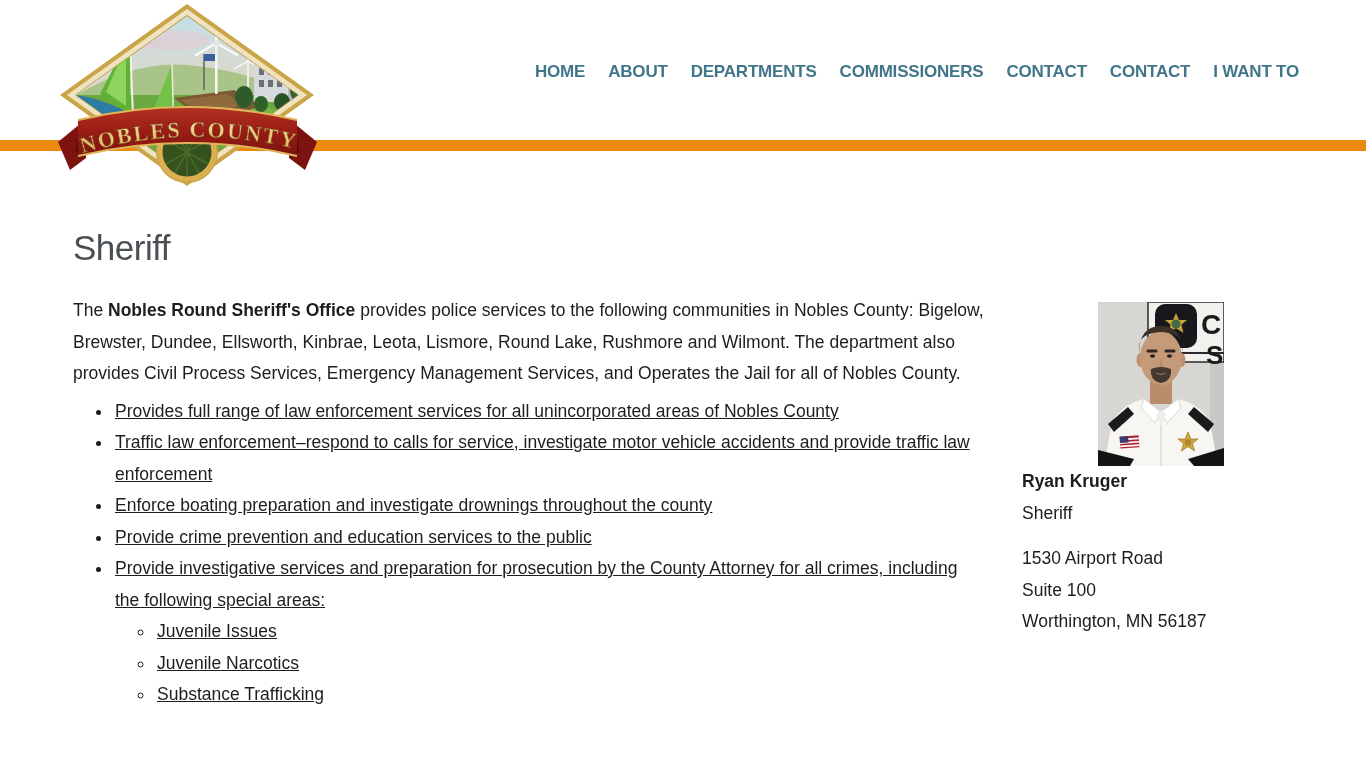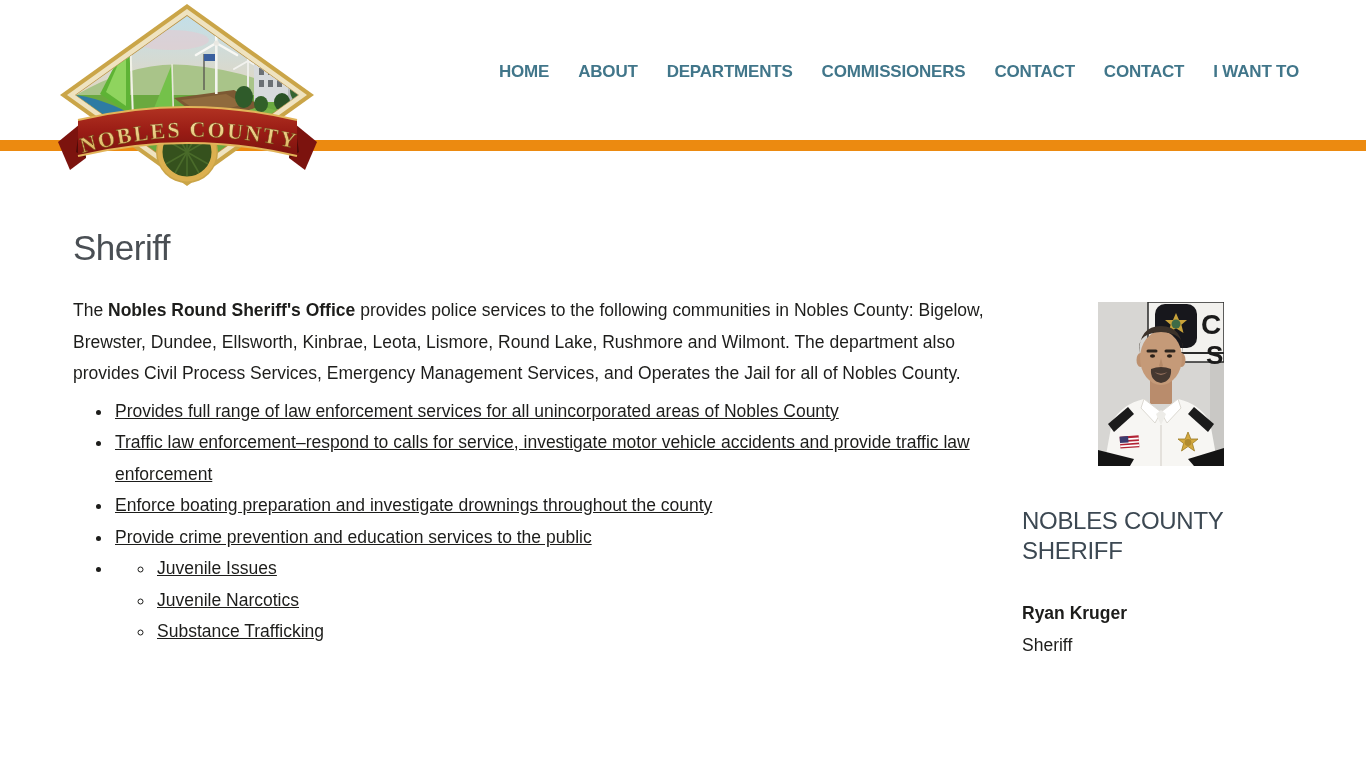--- a/index.html
+++ b/index.html
@@ -14,21 +14,21 @@
   html,body{margin:0;padding:0;}
   body{
     width:1366px;height:768px;overflow:hidden;background:#fff;
     font-family:"Liberation Sans","DejaVu Sans",sans-serif;
     color:var(--text);
   }
   
   .header{position:relative;height:140px;background:#fff;}
   .orange-bar{height:11px;background:var(--orange);}
   .logo{position:absolute;left:56px;top:2px;width:263px;height:188px;z-index:20;cursor:pointer;}
-  .nav{position:absolute;right:67px;top:62px;display:flex;gap:29px;align-items:flex-end;}
+  .nav{position:absolute;right:67px;top:62px;display:flex;gap:23px;align-items:flex-end;}
   .nav a{
     text-decoration:none;color:var(--nav_link);
     font-size:17px;font-weight:600;letter-spacing:-0.2px;
     white-space:nowrap;cursor:pointer;
   }
   
   .main{display:flex;padding:0 66px 0 73px;}
   .col-left{width:912px;padding-top:76px;}
   .col-right{width:278px;margin-left:auto;padding-top:151px;}
   
@@ -187,20 +187,21 @@
 
     <p class="intro"><span>The </span><b>Nobles Round Sheriff's Office</b><span> provides police services to the following communities in Nobles County: Bigelow, Brewster, Dundee, Ellsworth, Kinbrae, Leota, Lismore, Round Lake, Rushmore and Wilmont. The department also provides Civil Process Services, Emergency Management Services, and Operates the Jail for all of Nobles County.</span></p>
 
 
     <ul class="svc">
       <li>Provides full range of law enforcement services for all unincorporated areas of Nobles County</li>
       <li>Traffic law enforcement–respond to calls for service, investigate motor vehicle accidents and provide traffic law enforcement</li>
       <li>Enforce boating preparation and investigate drownings throughout the county</li>
       <li>Provide crime prevention and education services to the public</li>
       <li>
+        <span>Provide investigative services and preparation for prosecution by the County Attorney for all crimes, including the following special areas:</span>
         <ul>
           <li>Juvenile Issues</li>
           <li>Juvenile Narcotics</li>
           <li>Substance Trafficking</li>
         </ul>
       </li>
     </ul>
   </div>
 
   <div class="col-right">
@@ -246,22 +247,26 @@
         <rect x="22" y="134" width="8.5" height="6.4" fill="#3c3b6e"></rect>
       </g>
 
       <polygon points="90,130 92.8,137 100,137 94.4,141.5 96.5,149 90,144.5 83.5,149 85.6,141.5 80,137 87.2,137" fill="#d4a93f" stroke="#9a7a22" stroke-width="0.8"></polygon>
       <circle cx="90" cy="140.5" r="3.4" fill="#b08a2e"></circle>
 
       <path d="M0,148 L36,157 L32,164 L0,164 Z" fill="#141414"></path>
       <path d="M126,146 L90,157 L96,164 L126,164 Z" fill="#141414"></path>
     </svg>
 
-    <h2 class="sb-heading">NOBLES COUNTY SHERIFF</h2>
 
     <p class="sb-name-block">
       <span class="sb-name">Ryan Kruger</span><br>
       <span>Sheriff</span>
     </p>
 
+    <p class="sb-address">
+      <span>1530 Airport Road</span><br>
+      <span>Suite 100</span><br>
+      <span>Worthington, MN 56187</span>
+    </p>
 
   </div>
 </div>
 
 </body></html>

